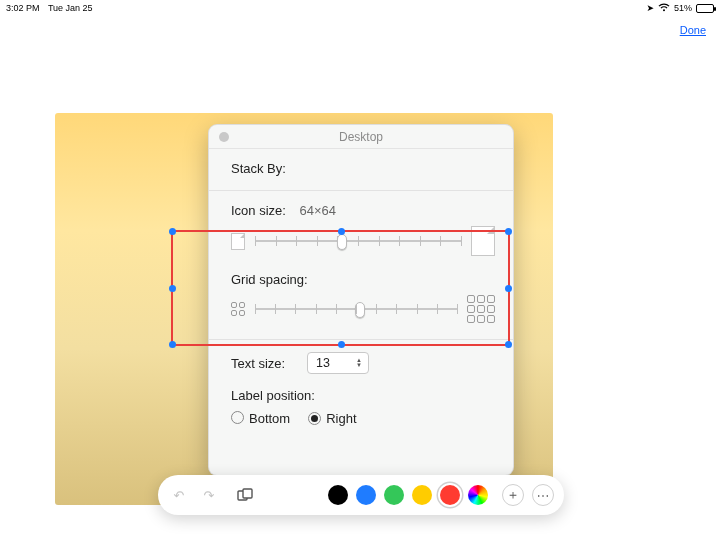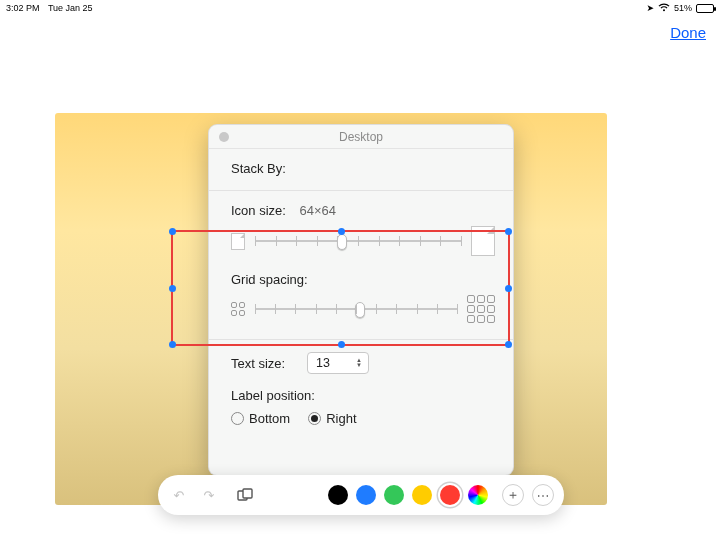--- a/index.html
+++ b/index.html
@@ -20,26 +20,26 @@
   .statusbar .left span { margin-right: 6px; text-align: right; }
   .statusbar .right { display:flex; align-items:center; gap:4px; }
   .loc-icon { font-size:9px; }
   .battery {
     position:relative; width:18px; height:9px;
     border:1px solid #000; border-radius:2px;
   }
   .battery:after{content:"";position:absolute;right:-3px;top:2px;width:2px;height:4px;background:#000;border-radius:1px;}
   .battery-fill{background:#000;height:100%;width:80%;border-radius:1px;}
 
-  .done-row { text-align:right; padding: 8px 14px 0 12px; font-size:15px;}
+  .done-row { text-align:right; padding: 8px 14px 0 12px; font-size:11px;}
   .done-link { color:#0a5cff; text-decoration: underline; cursor:pointer; }
 
   
   .shot {
-    position:absolute; left:55px; top:113px; width:552px; height:392px;
+    position:absolute; left:55px; top:113px; width:498px; height:392px;
     background: linear-gradient(180deg, #ffd879 0%, #ffe7a0 30%, #f3dfa1 60%, #d9c17d 100%);
     border-radius:3px;
     overflow:hidden;
   }
   .mac-window{
     position:absolute; left:153px; top:11px; width:306px; height:352px;
     background:#f6f7f6; border-radius:9px;
     box-shadow: 0 8px 24px rgba(0,0,0,.25);
     border:1px solid rgba(0,0,0,.1);
   }
@@ -211,21 +211,21 @@
           <span>13</span>
           <span class="updown">
               <span>▲</span>
               <span>▼</span>
             </span>
         </div>
       </div>
 
       <div class="section-label">Label position:</div>
       <div class="radiorow">
-        <label style="display:flex;align-items:center">
+        <label style="display:flex;align-items:flex-start">
           <span class="radio"></span>
             <span>Bottom</span>
         </label>
         <label style="display:flex;align-items:center">
           <span class="radio checked"></span>
             <span>Right</span>
         </label>
       </div>
     </div>
   </div>

